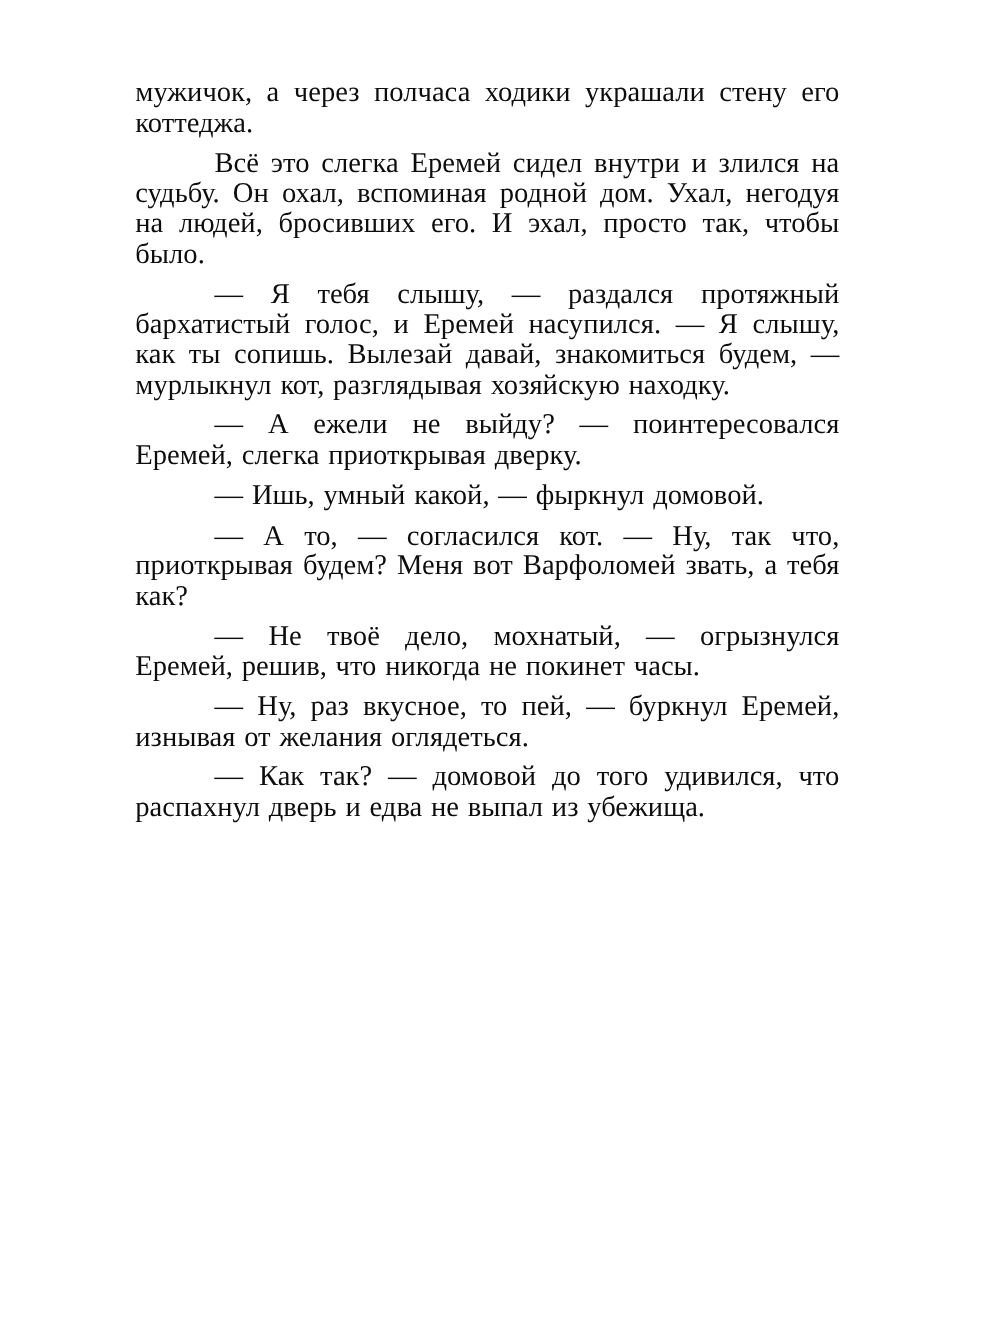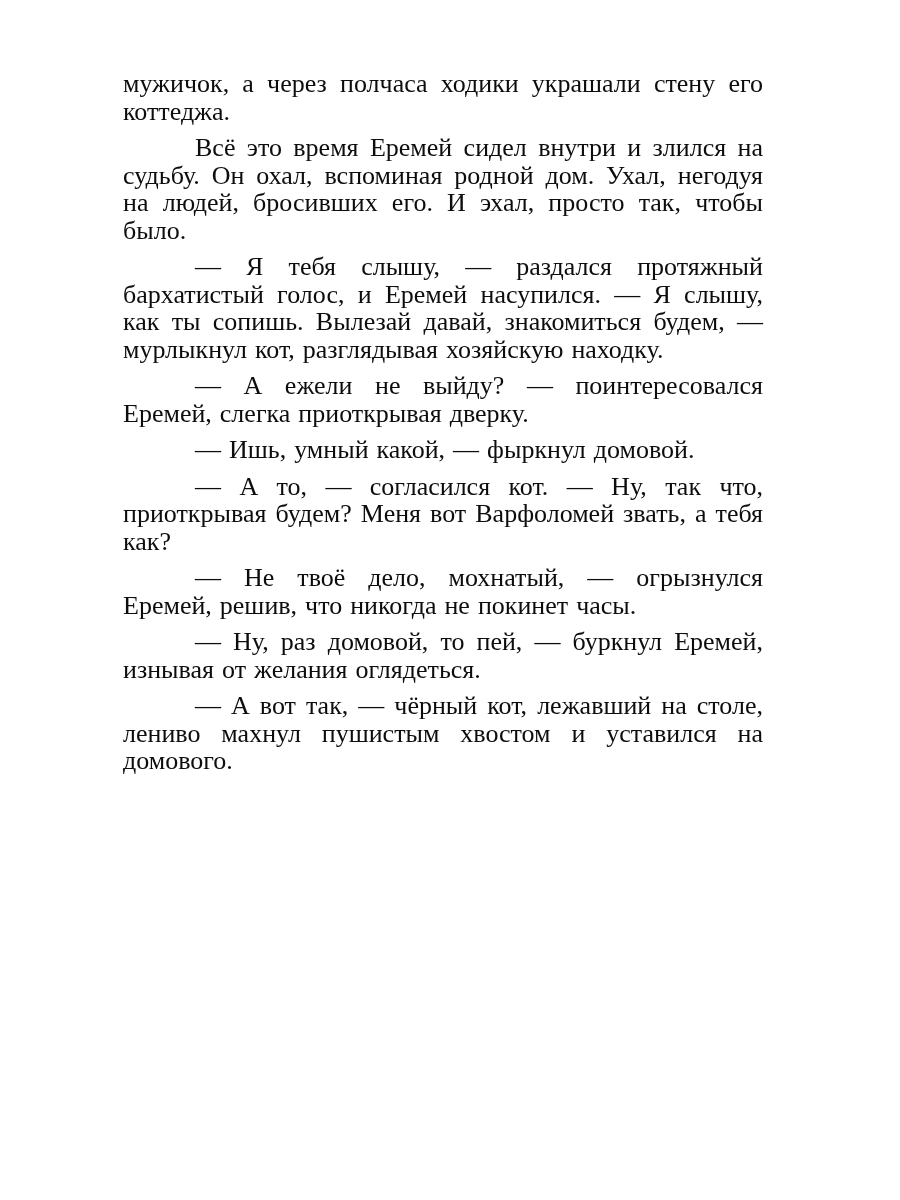--- a/index.html
+++ b/index.html
@@ -42,23 +42,23 @@
     font-size: 26px;
     line-height: 30px;
   }
 </style>
 </head>
 <body>
 
 <div class="book-page">
   <div class="text-block">
     <p class="para continuation">мужичок, а через полчаса ходики украшали стену его коттеджа.</p>
-    <p class="para">Всё это время Еремей сидел внутри и злился на судьбу. Он охал, вспоминая родной дом. Ухал, негодуя на людей, бросивших его. И эхал, просто так, чтобы было.</p>
+    <p class="para">Всё это слегка Еремей сидел внутри и злился на судьбу. Он охал, вспоминая родной дом. Ухал, негодуя на людей, бросивших его. И эхал, просто так, чтобы было.</p>
     <p class="para">— Я тебя слышу, — раздался протяжный бархатистый голос, и Еремей насупился. — Я слышу, как ты сопишь. Вылезай давай, знакомиться будем, — мурлыкнул кот, разглядывая хозяйскую находку.</p>
     <p class="para">— А ежели не выйду? — поинтересовался Еремей, слегка приоткрывая дверку.</p>
     <p class="para">— Ишь, умный какой, — фыркнул домовой.</p>
     <p class="para">— А то, — согласился кот. — Ну, так что, приоткрывая будем? Меня вот Варфоломей звать, а тебя как?</p>
     <p class="para">— Не твоё дело, мохнатый, — огрызнулся Еремей, решив, что никогда не покинет часы.</p>
-    <p class="para">— Ну, раз домовой, то пей, — буркнул Еремей, изнывая от желания оглядеться.</p>
-    <p class="para">— А вот так, — чёрный кот, лежавший на столе, лениво махнул пушистым хвостом и уставился на домового.</p>
+    <p class="para">— Ну, раз вкусное, то пей, — буркнул Еремей, изнывая от желания оглядеться.</p>
+    <p class="para">— Как так? — домовой до того удивился, что распахнул дверь и едва не выпал из убежища.</p>
   </div>
   <div class="page-number">5</div>
 </div>
 
 </body></html>

